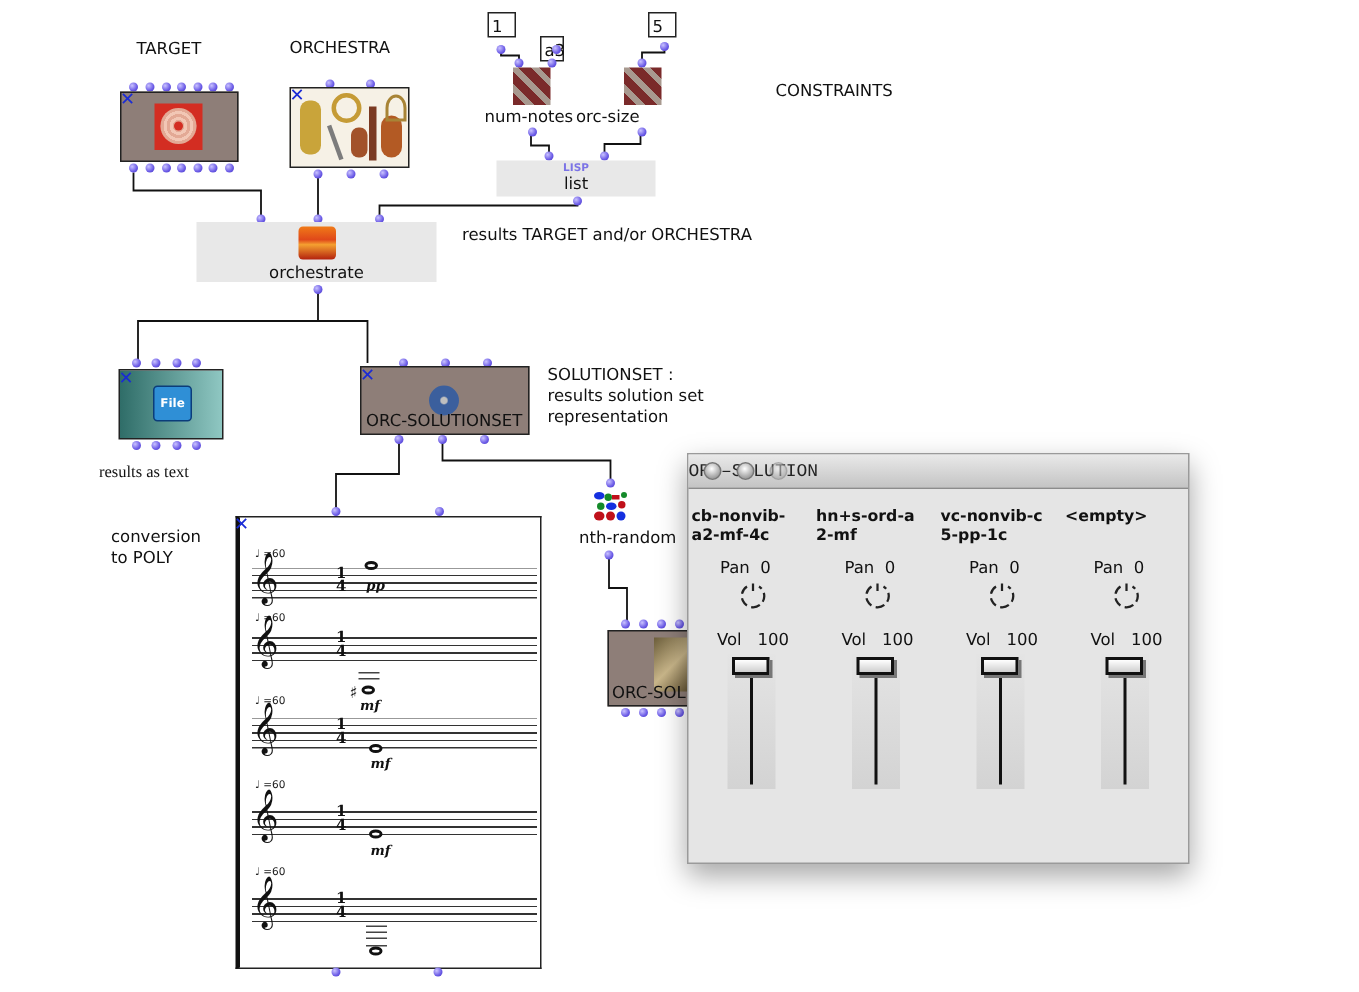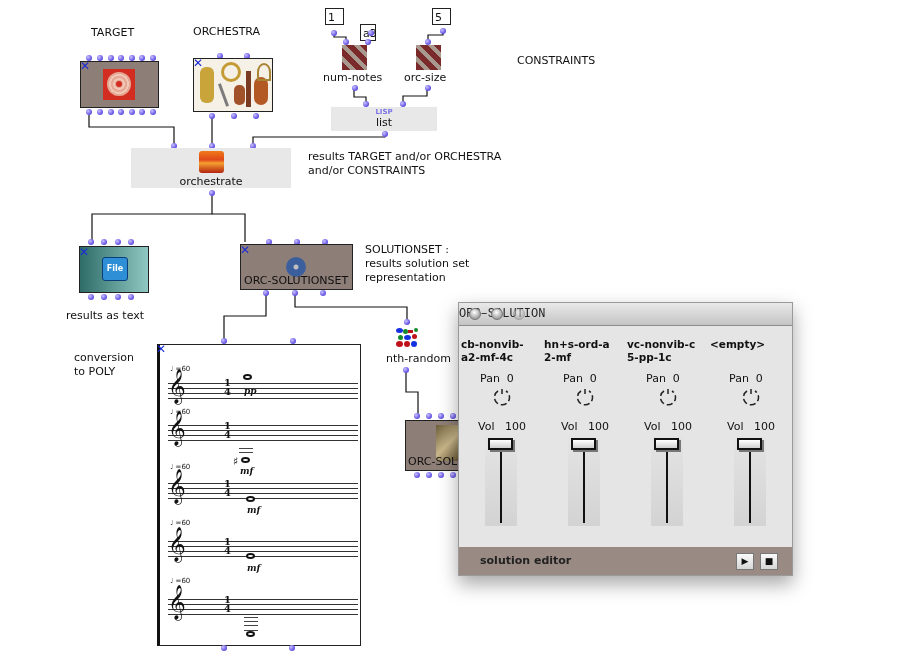--- a/index.html
+++ b/index.html
@@ -120,21 +120,21 @@
 <div class="numbox" style="left:432px;top:8px;">5</div>
 <span class="inlet" style="left:331px;top:30px"></span>
 <span class="inlet" style="left:368px;top:30px"></span>
 <span class="inlet" style="left:440px;top:28px"></span>
 <span class="inlet" style="left:343px;top:39px"></span>
 <span class="inlet" style="left:365px;top:39px"></span>
 <span class="inlet" style="left:425px;top:39px"></span>
 <div class="hatch" style="left:342px;top:45px;"></div>
 <div class="hatch" style="left:416px;top:45px;"></div>
 <div class="lbl" style="left:323px;top:71px;">num-notes</div>
-<div class="lbl" style="left:404px;top:71px;">orc-size</div>
+<div class="lbl" style="left:384px;top:71px;">orc-size</div>
 <span class="inlet" style="left:352px;top:85px"></span>
 <span class="inlet" style="left:425px;top:85px"></span>
 <div class="lbl" style="left:472px;top:54px;margin-left:45px;">CONSTRAINTS</div>
 <span class="inlet" style="left:363px;top:101px"></span>
 <span class="inlet" style="left:400px;top:101px"></span>
 <div class="abs" style="left:331px;top:107px;width:106px;height:24px;background:#e8e8e8;text-align:center;">
   <div style="font-size:7px;font-weight:bold;color:#7b73e6;line-height:9px;margin-top:1px;">LISP</div>
   <div style="font-size:11px;line-height:12px;">list</div>
 </div>
 <span class="inlet" style="left:382px;top:131px"></span>
@@ -142,40 +142,39 @@
 <span class="inlet" style="left:171px;top:143px"></span>
 <span class="inlet" style="left:209px;top:143px"></span>
 <span class="inlet" style="left:250px;top:143px"></span>
 <div class="abs" style="left:131px;top:148px;width:160px;height:40px;background:#e8e8e8;">
   <div class="abs" style="left:68px;top:3px;width:25px;height:22px;border-radius:3px;background:linear-gradient(#f07a18,#e0481a 40%,#f5a030 55%,#b3220e);"></div>
   <div class="abs" style="left:0;top:27px;width:160px;text-align:center;font-size:11px;">orchestrate</div>
 </div>
 <span class="inlet" style="left:209px;top:190px"></span>
 <div class="note" style="left:308px;top:150px;">
   <div>results TARGET and/or ORCHESTRA</div>
-  <div>and/or CONSTRAINTS</div>
 </div>
 
 <div class="abs" style="left:88px;top:239px;">
   <span class="inlet" style="left:0;top:0"></span>
     <span class="inlet" style="left:13px;top:0"></span>
     <span class="inlet" style="left:27px;top:0"></span>
     <span class="inlet" style="left:40px;top:0"></span>
 </div>
 <div class="abs" style="left:79px;top:246px;width:68px;height:45px;border:1px solid #222;background:linear-gradient(90deg,#2f6d68,#8fc7c2);">
   <div class="abs" style="left:22px;top:10px;width:24px;height:22px;border-radius:3px;background:#2f8fd6;border:1px solid #0b3d7a;color:#fff;font-size:8px;font-weight:bold;text-align:center;line-height:22px;">File</div>
 </div>
 <div class="xmark" style="left:79px;top:246px;">✕</div>
 <div class="abs" style="left:88px;top:294px;">
   <span class="inlet" style="left:0;top:0"></span>
     <span class="inlet" style="left:13px;top:0"></span>
     <span class="inlet" style="left:27px;top:0"></span>
     <span class="inlet" style="left:40px;top:0"></span>
 </div>
-<div class="lbl" style="left:66px;top:309px;">results as text</div>
+<div class="lbl" style="left:66px;top:309px;font-family:Liberation Serif, serif;">results as text</div>
 
 <span class="inlet" style="left:266px;top:239px"></span>
 <span class="inlet" style="left:294px;top:239px"></span>
 <span class="inlet" style="left:322px;top:239px"></span>
 <div class="box-brown" style="left:240px;top:244px;width:111px;height:44px;">
   <div class="abs" style="left:45px;top:12px;width:20px;height:20px;border-radius:50%;background:radial-gradient(circle,#bfbfbf 0 2px,#3b5f9d 3px);"></div>
   <div class="abs" style="left:3px;top:29px;font-size:11px;white-space:nowrap;">ORC-SOLUTIONSET</div>
 </div>
 <div class="xmark" style="left:240px;top:244px;">✕</div>
 <span class="inlet" style="left:263px;top:290px"></span>
@@ -350,18 +349,13 @@
   <div class="fader-cap" style="left:112px;top:135px;"></div>
 
   <div class="fader-track" style="left:192px;top:133px;"></div>
   <div class="fader-line" style="left:207px;top:140px;height:80px;"></div>
   <div class="fader-cap" style="left:195px;top:135px;"></div>
 
   <div class="fader-track" style="left:275px;top:133px;"></div>
   <div class="fader-line" style="left:290px;top:140px;height:80px;"></div>
   <div class="fader-cap" style="left:278px;top:135px;"></div>
 
-  <div class="win-foot">
-    <div class="foot-lbl">solution editor</div>
-    <div class="foot-btn" style="left:277px;"><span>▶</span></div>
-    <div class="foot-btn" style="left:301px;"><span>■</span></div>
-  </div>
 </div>
 
 </body></html>

